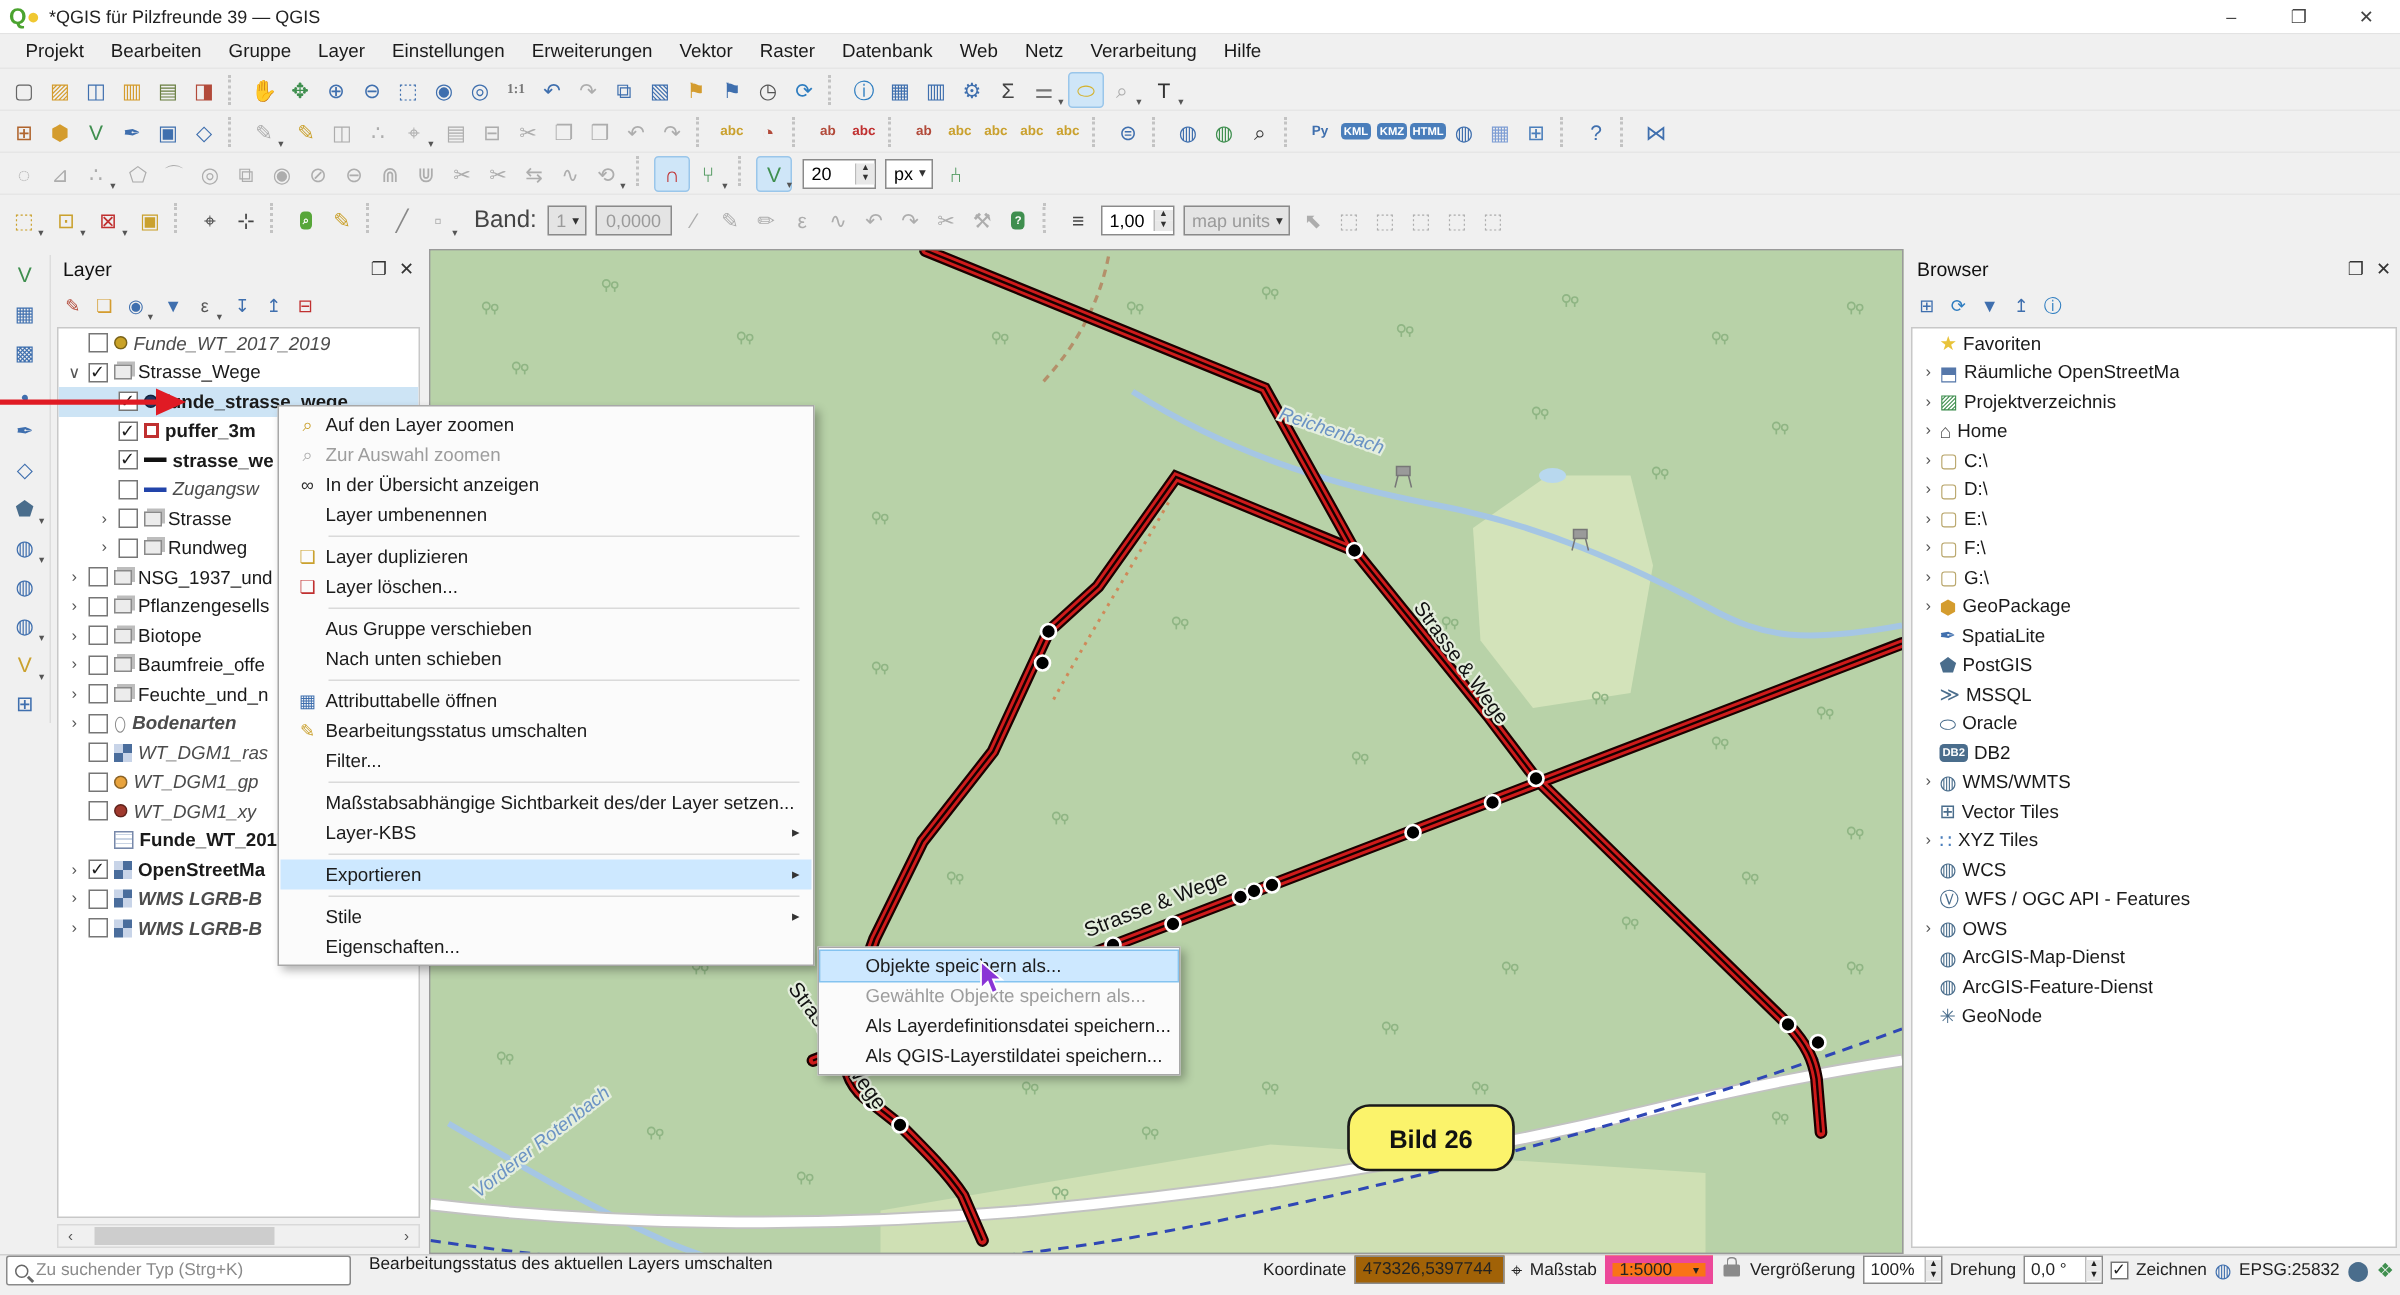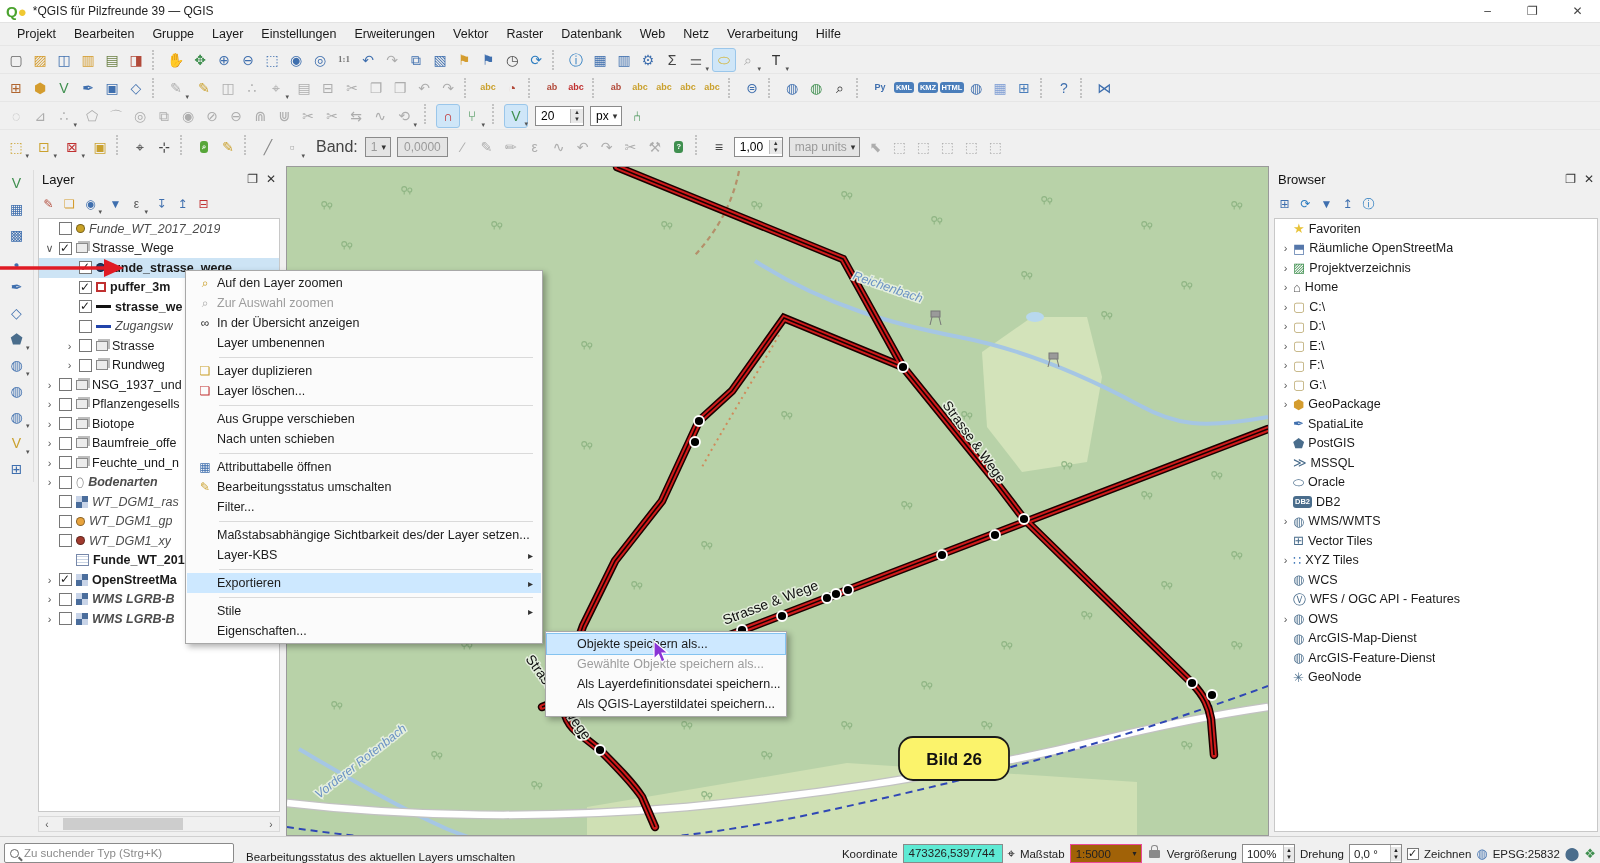--- a/index.html
+++ b/index.html
@@ -77,29 +77,29 @@
   .mi .mic{width:24px;min-width:24px;text-align:center;font-size:12px}
   .mi .mlabel{padding-right:18px;white-space:nowrap}
   .mi .marrow{visibility:hidden;margin-left:auto;font-size:10px;color:#333}
   .mi.sub .marrow{visibility:visible}
   .mi.hl{background:#cde8ff}
   .mi.hl2{background:#cde8ff;outline:1px solid #84c3f0}
   .mi.dis{color:#9d9d9d}
   .mi.sep{height:8px;pointer-events:none}
   .mi.sep::after{content:"";flex:1;height:1px;background:#dadada;margin-left:26px}
   
-  #statusbar{position:absolute;left:0;bottom:0;width:1600px;height:27px;background:#f0f0f0;border-top:1px solid #d0d0d0;display:flex;align-items:flex-end;font-size:11.5px;color:#222;padding:0 4px;gap:6px}
+  #statusbar{position:absolute;left:0;bottom:0;width:1600px;height:27px;background:#f0f0f0;border-top:1px solid #d0d0d0;display:flex;align-items:flex-start;font-size:11.5px;color:#222;padding:0 4px;gap:6px}
   .searchbox{width:230px;height:20px;border:1px solid #8a8a8a;border-radius:2px;background:#fff;display:flex;align-items:center;padding:0 5px;gap:5px}
   .mag{width:9px;height:9px;border:1.6px solid #666;border-radius:50%;position:relative}
   .mag::after{content:"";position:absolute;width:5px;height:1.6px;background:#666;transform:rotate(45deg);left:7px;top:8px}
   .ph{color:#8a8a8a}
   .sb-msg{margin-left:6px;color:#1a1a1a}
   .sb-right{margin-left:auto;display:flex;align-items:center;gap:5px}
-  .sb-input{border:1px solid #8a8a8a;background:#5eead4;height:19px;line-height:17px;padding:0 5px;font-size:11.5px}
-  .sb-combo{border:1px solid #ec4899;background:#a16207;height:19px;display:inline-flex;align-items:center;padding-left:5px;font-size:11.5px}
+  .sb-input{border:1px solid #8a8a8a;background:#a16207;height:19px;line-height:17px;padding:0 5px;font-size:11.5px}
+  .sb-combo{border:5px solid #ec4899;background:#f97316;height:19px;display:inline-flex;align-items:center;padding-left:5px;font-size:11.5px}
   .sb-combo b{font-weight:normal;font-size:8px;padding:0 4px}
   .sb-spin{border:1px solid #8a8a8a;background:#fff;height:19px;display:inline-flex;align-items:center;font-size:11.5px}
   .sb-spin .v{padding:0 4px;min-width:40px}
   .sb-spin .sarr{display:flex;flex-direction:column;border-left:1px solid #bbb;height:100%;justify-content:center}
   .sb-spin .sarr i{font-style:normal;font-size:6px;line-height:7px;padding:0 2px;background:#e8e8e8}
   .lock{width:11px;height:8px;background:#8a8a8a;border-radius:1px;position:relative;margin:0 2px}
   .lock::before{content:"";position:absolute;top:-5px;left:2px;width:5px;height:5px;border:1.5px solid #8a8a8a;border-bottom:none;border-radius:3px 3px 0 0}
   .sb-cb{width:12px;height:12px;border:1px solid #767676;background:#fff;position:relative}
   .sb-cb::after{content:"✓";position:absolute;top:-2px;left:0;font-size:11px}
   .sicon{font-size:13px;line-height:1}

